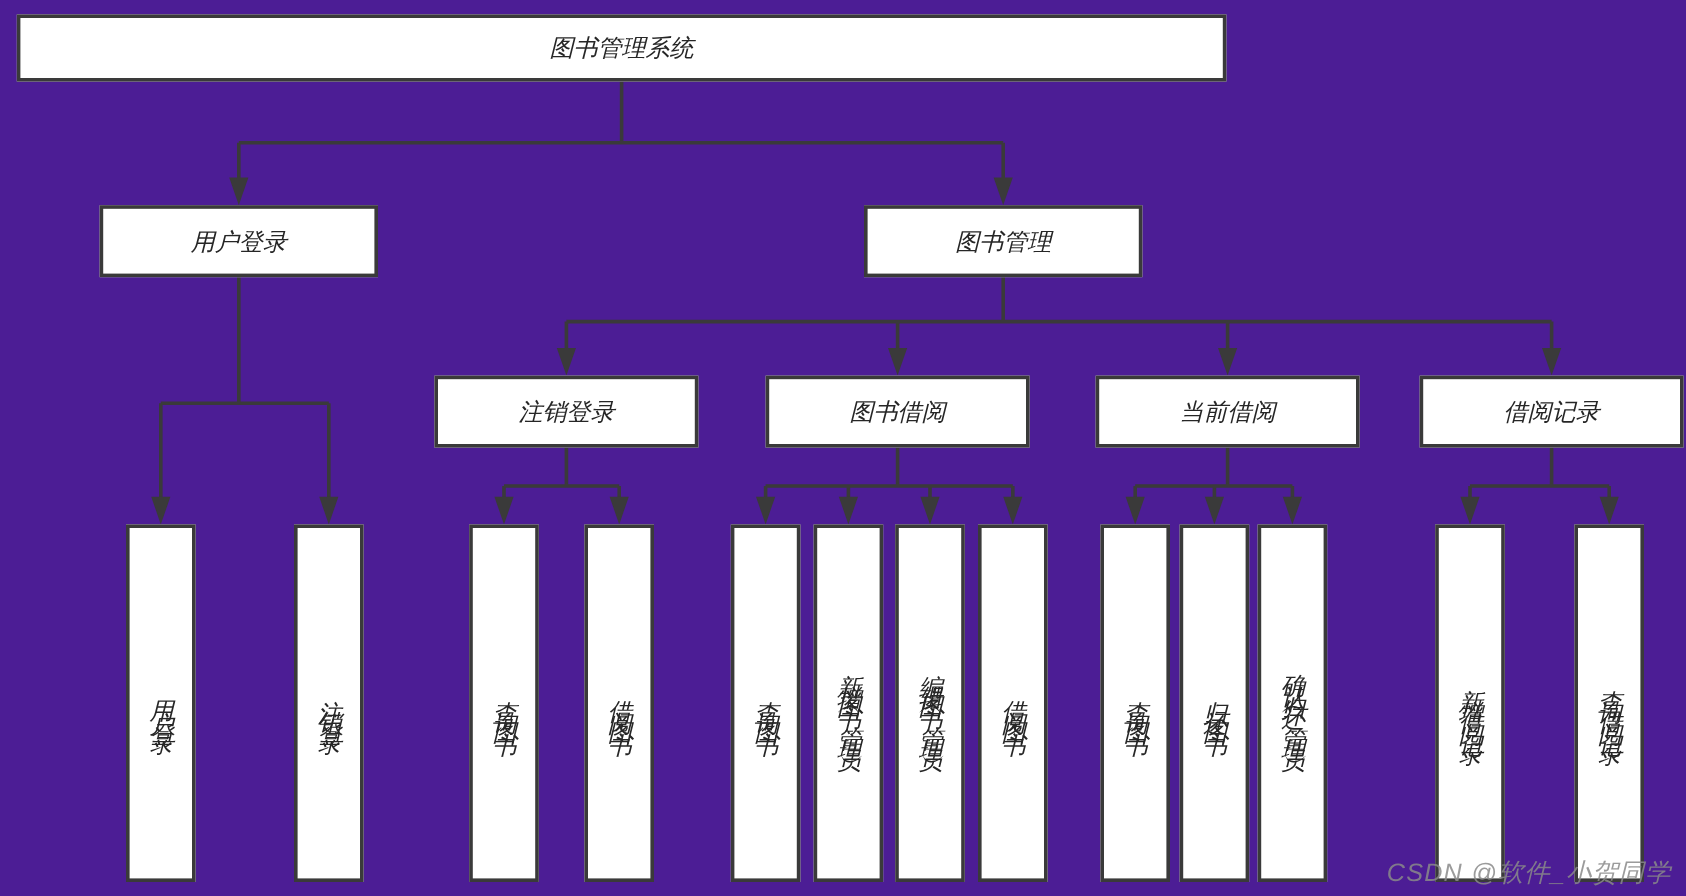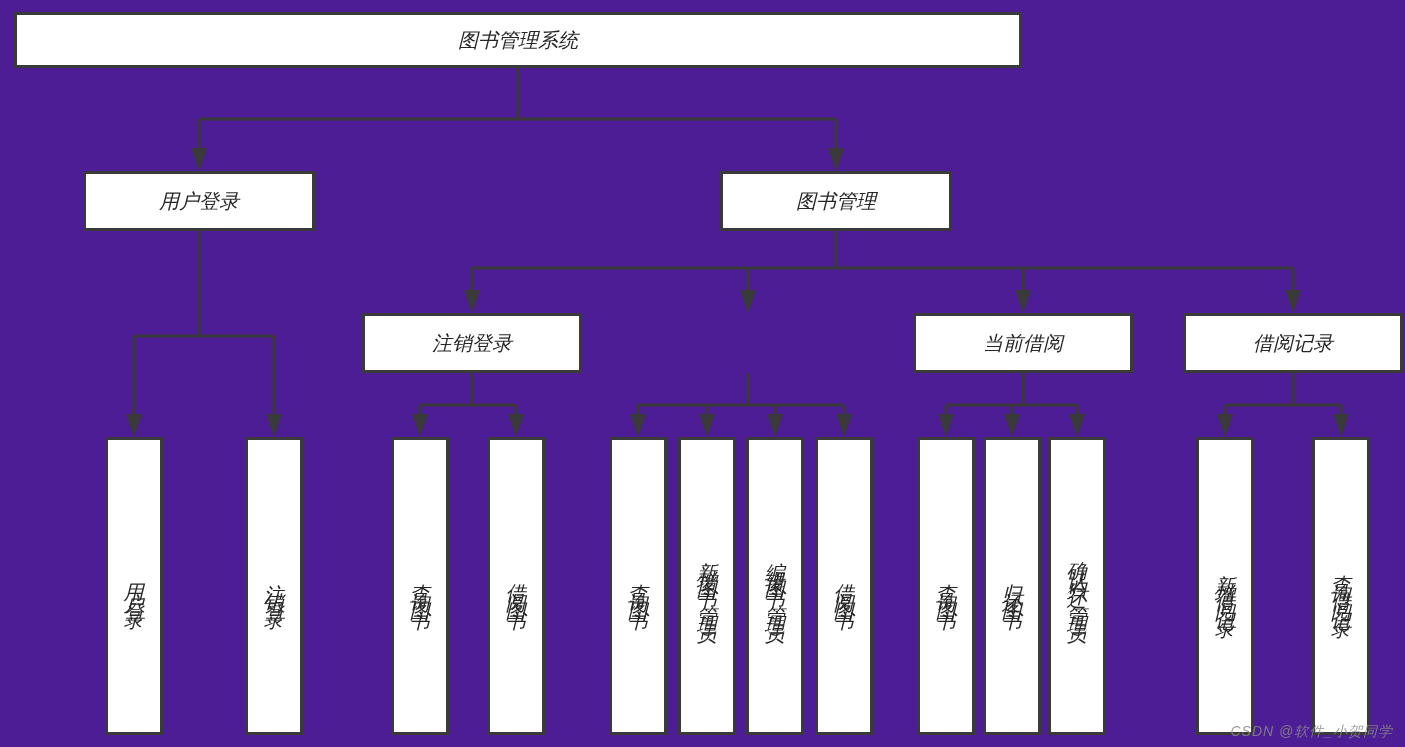--- a/index.html
+++ b/index.html
@@ -47,21 +47,21 @@
   .lf-bb-edit{left:746px;}
   .lf-bb-borrow{left:815px;}
   .lf-cb-query{left:917px;}
   .lf-cb-return{left:983px;}
   .lf-cb-confirm{left:1048px;}
   .lf-rec-add{left:1196px;}
   .lf-rec-query{left:1312px;}
   .watermark{
     position:absolute;
     right:12px;bottom:6px;
-    font-size:14px;
+    font-size:21px;
     color:rgba(138,138,138,0.85);
     z-index:5;
     letter-spacing:1px;
   }
   .wire{stroke:#3a3a3a;stroke-width:3;fill:none;}
   .head{fill:#3a3a3a;stroke:none;}
 </style>
 </head>
 <body>
 
@@ -124,20 +124,23 @@
   <div class="box n-login">
     <span>用户登录</span>
   </div>
   <div class="box n-bookmgmt">
     <span>图书管理</span>
   </div>
 
   <div class="box lvl3 n-newbook">
     <span>注销登录</span>
   </div>
+  <div class="box lvl3 n-borrow">
+    <span>图书借阅</span>
+  </div>
   <div class="box lvl3 n-current">
     <span>当前借阅</span>
   </div>
   <div class="box lvl3 n-records">
     <span>借阅记录</span>
   </div>
 
   <div class="box leaf lf-userlogin">
     <span class="vtext">用户登录</span>
   </div>

